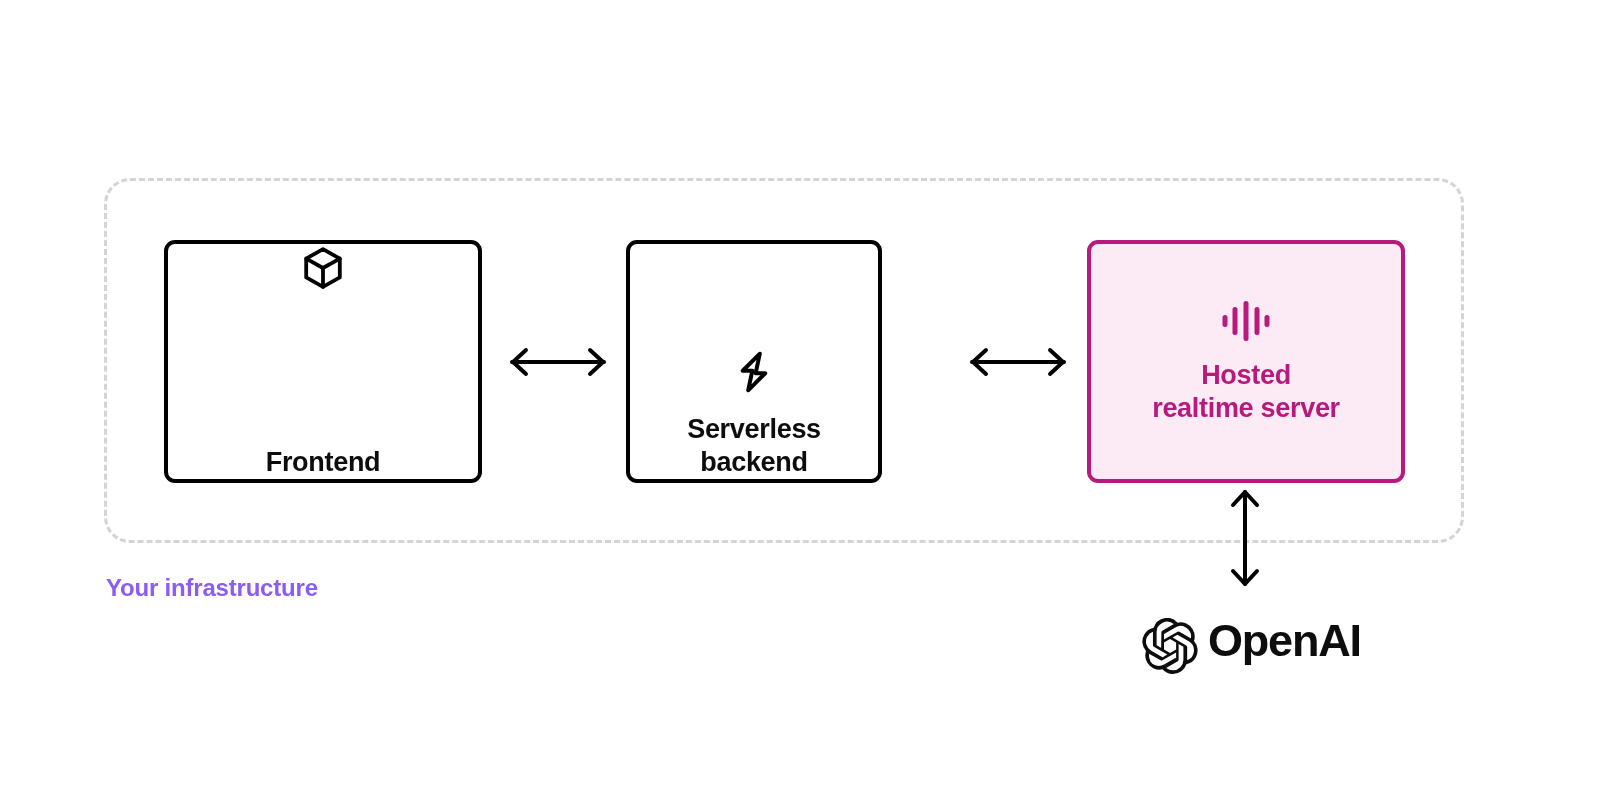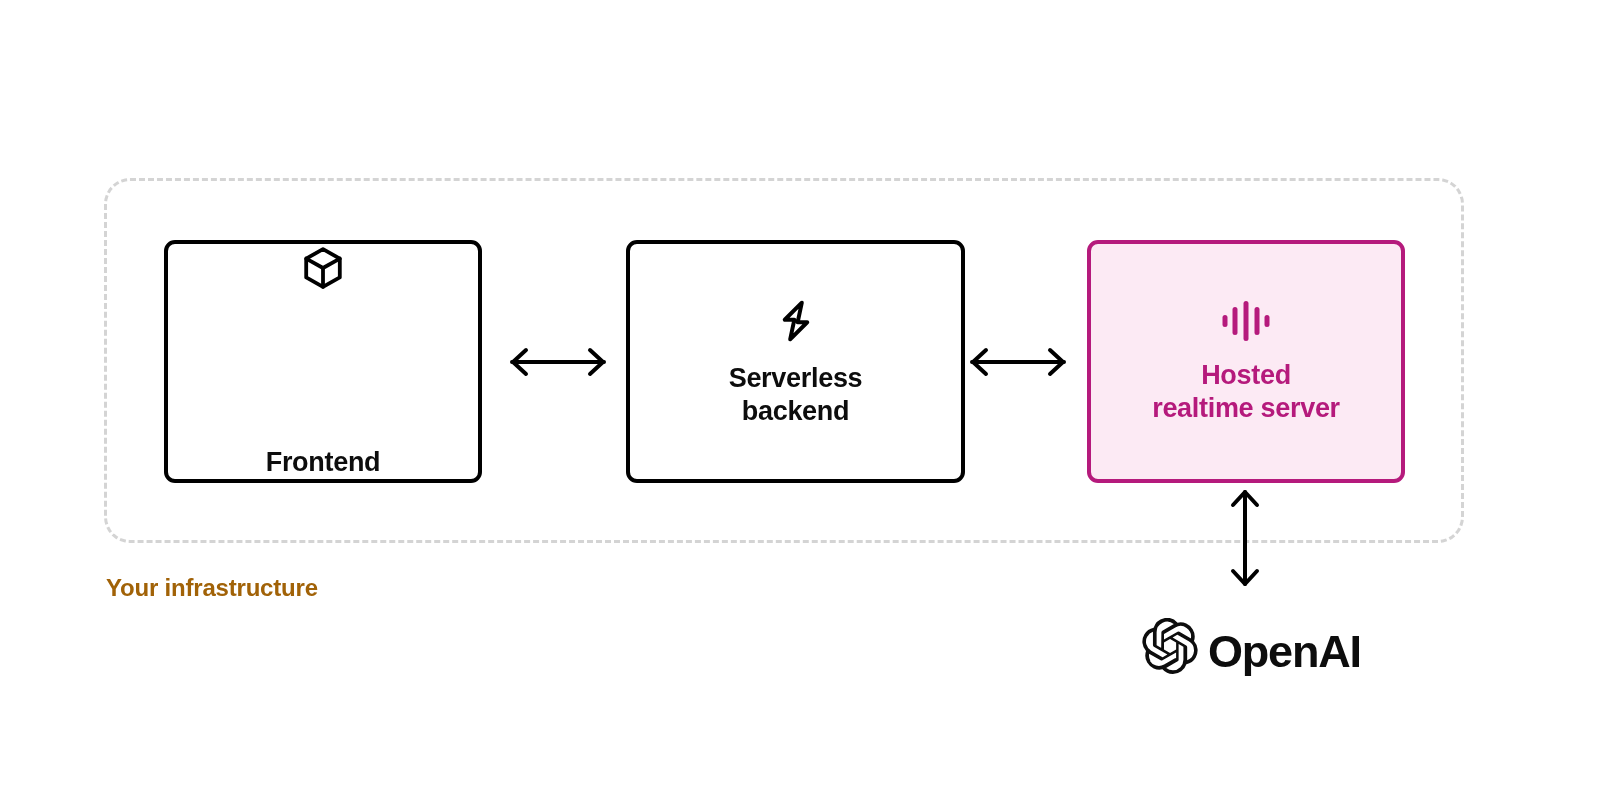--- a/index.html
+++ b/index.html
@@ -32,21 +32,21 @@
     border: 3px dashed #d4d4d4;
     border-radius: 26px;
     background: transparent;
   }
   .infra-caption {
     position: absolute;
     left: 106px;
     top: 574px;
     font-size: 24px;
     font-weight: bold;
-    color: #a16207;
+    color: #8b5cf6;
     letter-spacing: -0.2px;
     white-space: nowrap;
   }
 
   
   .node {
     position: absolute;
     box-sizing: border-box;
     border-radius: 11px;
     display: flex;
@@ -74,39 +74,39 @@
     text-align: center;
     color: #0d0d0d;
     letter-spacing: -0.3px;
     white-space: pre-line;
   }
   .node-accent .node-label {
     color: #B51A7C;
   }
 
   #node-frontend { left: 164px; top: 240px;  width: 318px; height: 243px; justify-content: space-between; }
-  #node-backend  { left: 626px; top: 240px;  width: 339px; height: 243px; }
+  #node-backend  { left: 626px; top: 240px;  width: 256px; height: 243px; justify-content: flex-end; }
   #node-hosted   { left: 1087px; top: 240px; width: 318px; height: 243px; }
 
   
   .arrow-h {
     position: absolute;
     line-height: 0;
   }
   #arrow-frontend-backend { left: 508px; top: 340px; }
   #arrow-backend-hosted   { left: 968px; top: 340px; }
   #arrow-hosted-openai    { left: 1222px; top: 487px; }
 
   
   .openai-lockup {
     position: absolute;
     left: 1142px;
     top: 618px;
     display: flex;
-    align-items: flex-end;
+    align-items: flex-start;
     gap: 10px;
   }
   .openai-wordmark {
     font-size: 45px;
     font-weight: bold;
     color: #0d0d0d;
     letter-spacing: -1.2px;
     line-height: 1;
   }
 </style>

